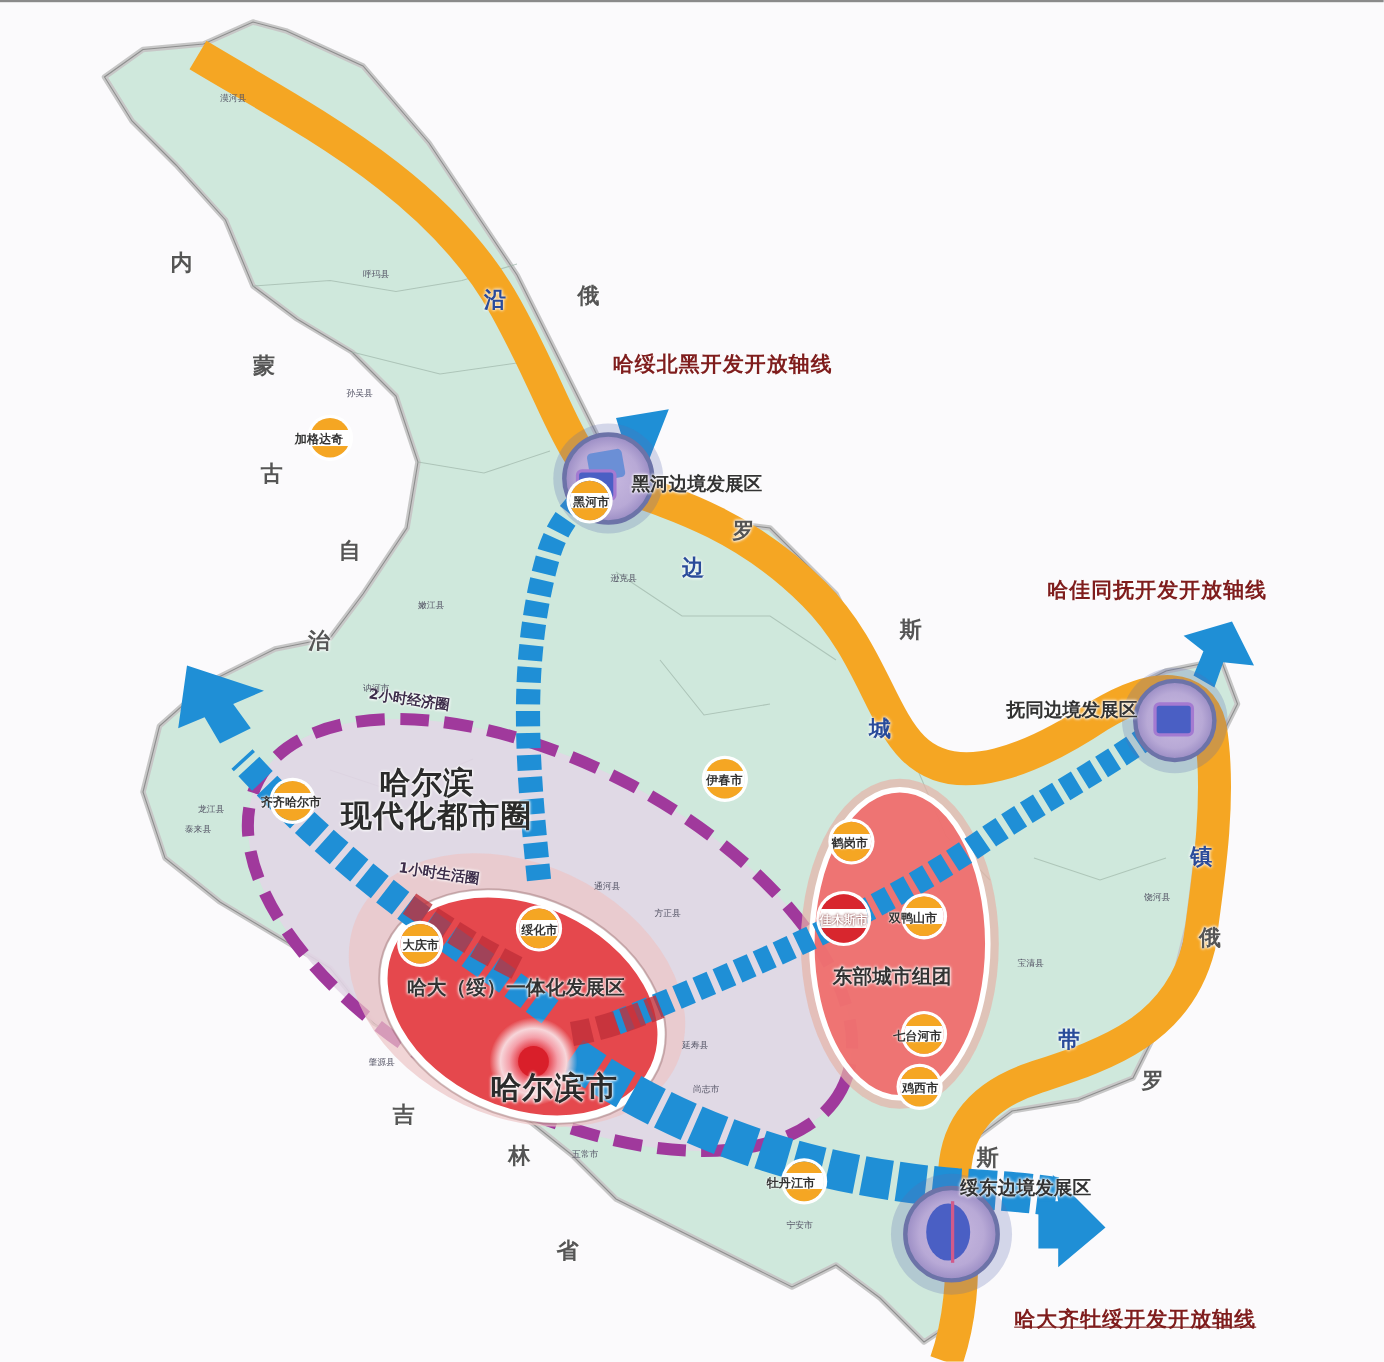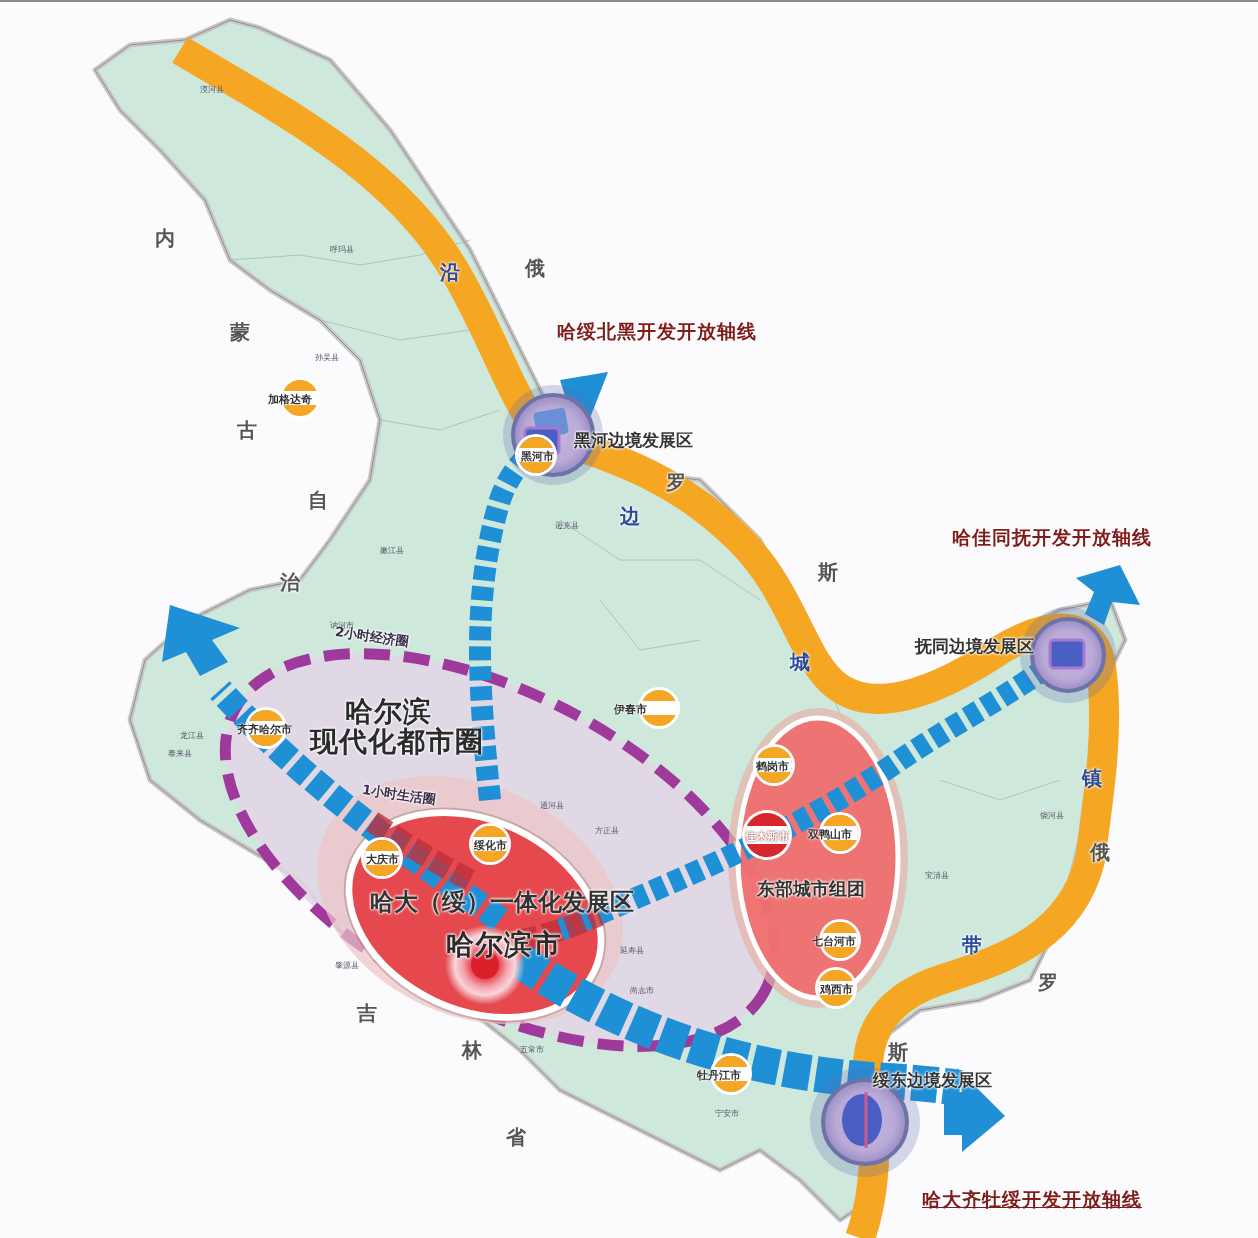--- a/index.html
+++ b/index.html
@@ -129,22 +129,22 @@
 
 <div class="lbl zone-lbl" style="left:574px;top:432px;">黑河边境发展区</div>
 <div class="lbl zone-lbl" style="left:915px;top:638px;">抚同边境发展区</div>
 <div class="lbl zone-lbl" style="left:873px;top:1072px;">绥东边境发展区</div>
 
 <div class="lbl big-lbl" style="left:345px;top:698px;">哈尔滨</div>
 <div class="lbl big-lbl" style="left:310px;top:728px;">现代化都市圈</div>
 <div class="lbl ring-lbl" style="left:335px;top:630px;">2小时经济圈</div>
 <div class="lbl ring-lbl" style="left:362px;top:788px;">1小时生活圈</div>
 
-<div class="lbl zone-lbl" style="left:370px;top:890px;font-size:24px;">哈大（绥）一体化发展区</div>
-<div class="lbl big-lbl" style="left:446px;top:931px;">哈尔滨市</div>
+<div class="lbl zone-lbl" style="left:370px;top:890px;font-size:18px;">哈大（绥）一体化发展区</div>
+<div class="lbl big-lbl" style="left:446px;top:975px;">哈尔滨市</div>
 
 <div class="lbl zone-lbl" style="left:757px;top:880px;font-size:18px;">东部城市组团</div>
 
 <div class="lbl belt-char" style="left:440px;top:262px;">沿</div>
 <div class="lbl belt-char" style="left:620px;top:506px;">边</div>
 <div class="lbl belt-char" style="left:790px;top:652px;">城</div>
 <div class="lbl belt-char" style="left:1082px;top:768px;">镇</div>
 <div class="lbl belt-char" style="left:962px;top:935px;">带</div>
 
 <div class="lbl country" style="left:155px;top:228px;">内</div>
@@ -171,21 +171,21 @@
 <div class="city" style="left:248px;top:710px;"></div>
 <div class="city-name" style="left:237px;top:722px;">齐齐哈尔市</div>
 
 <div class="city" style="left:364px;top:840px;"></div>
 <div class="city-name" style="left:366px;top:852px;">大庆市</div>
 
 <div class="city" style="left:472px;top:826px;"></div>
 <div class="city-name" style="left:474px;top:838px;">绥化市</div>
 
 <div class="city" style="left:641px;top:690px;"></div>
-<div class="city-name" style="left:614px;top:702px;">伊春市</div>
+<div class="city-name" style="left:642px;top:702px;">伊春市</div>
 
 <div class="city" style="left:756px;top:747px;"></div>
 <div class="city-name" style="left:756px;top:759px;">鹤岗市</div>
 
 <div class="city red" style="left:745px;top:813px;width:44px;height:44px;"></div>
 <div class="city-name" style="left:745px;top:829px;color:#fff;text-shadow:0 0 2px #600;">佳木斯市</div>
 
 <div class="city" style="left:822px;top:815px;"></div>
 <div class="city-name" style="left:808px;top:827px;">双鸭山市</div>
 

